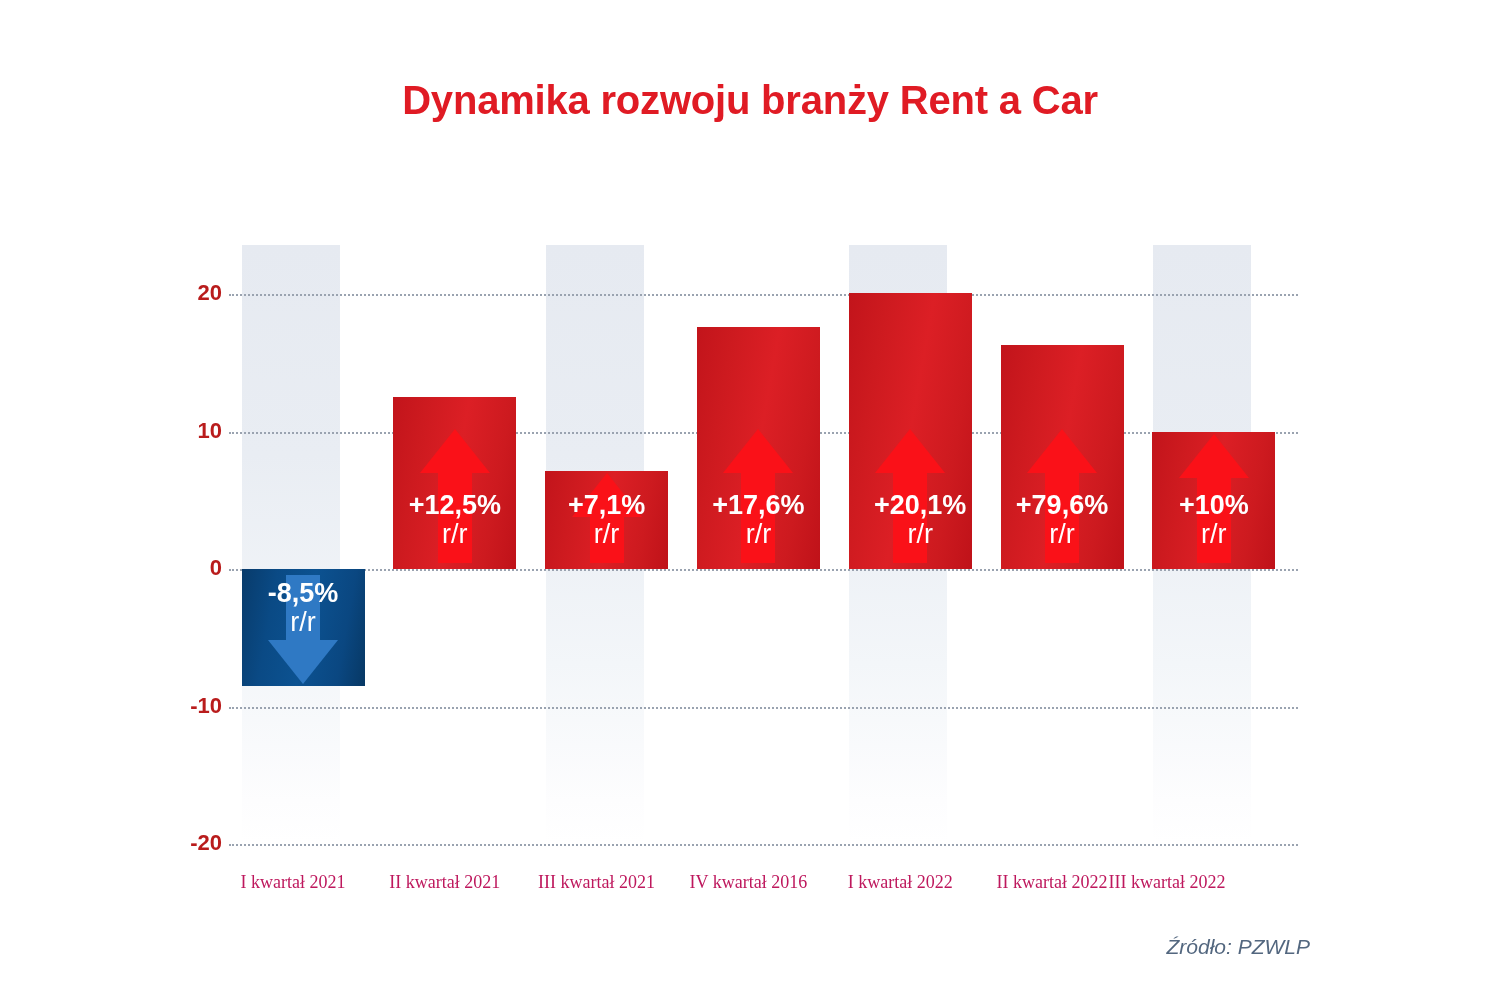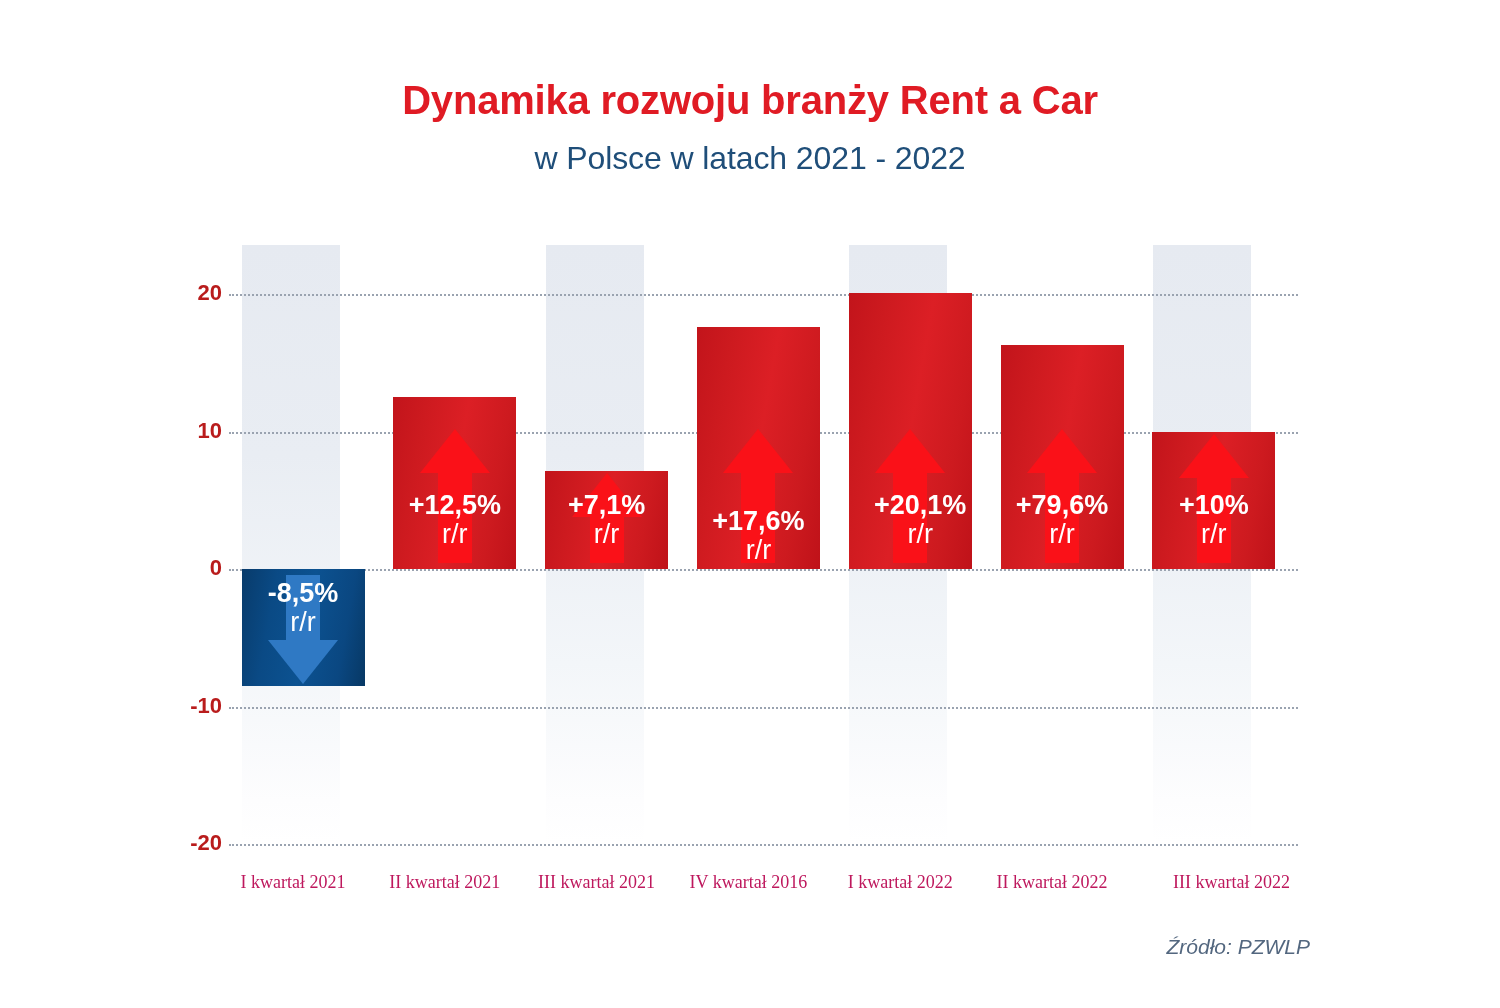--- a/index.html
+++ b/index.html
@@ -147,21 +147,20 @@
     white-space: nowrap;
     font-style: italic;
   }
 </style>
 </head>
 <body>
 
 <div id="stage">
 
   <div class="title">Dynamika rozwoju branży Rent a Car</div>
-  <div class="subtitle">w Polsce w latach 2021 - 2022</div>
 
   <div id="plot">
     <div id="bands">
         <div class="band" style="left: 7px; width: 98px;"></div>
         <div class="band" style="left: 310.6px; width: 98px;"></div>
         <div class="band" style="left: 614.2px; width: 98px;"></div>
         <div class="band" style="left: 917.8px; width: 98px;"></div>
         <div class="band" style="left: 1069.6px;"></div>
       </div>
     <div id="gridlines">
@@ -201,21 +200,21 @@
         <div class="vlabel" style="left: 310.1px; width: 123px; top: 246px;">
           <span class="pct">+7,1%</span>
           <span class="rr">r/r</span>
         </div>
         <div class="bar up" style="left: 461.9px; top: 82px; width: 123px; height: 242px;">
           <div class="arrow up" style="bottom: 6px; top: auto;">
             <div class="head"></div>
             <div class="shaft" style="height: 90px;"></div>
           </div>
         </div>
-        <div class="vlabel" style="left: 461.9px; width: 123px; top: 246px; margin-top: 16px;">
+        <div class="vlabel" style="left: 461.9px; width: 123px; top: 246px;">
           <span class="pct">+17,6%</span>
           <span class="rr">r/r</span>
         </div>
         <div class="bar up" style="left: 613.7px; top: 47.625px; width: 123px; height: 276.375px;">
           <div class="arrow up" style="bottom: 6px; top: auto;">
             <div class="head"></div>
             <div class="shaft" style="height: 90px;"></div>
           </div>
         </div>
         <div class="vlabel" style="left: 613.7px; width: 123px; top: 246px; padding-left: 20px;">
@@ -252,17 +251,17 @@
       <div class="ytick" style="top: 706.5px;">-10</div>
       <div class="ytick" style="top: 844px;">-20</div>
     </div>
   <div id="xticks">
       <div class="xtick" style="left: 214px; width: 158px; top: 872px;">I kwartał 2021</div>
       <div class="xtick" style="left: 365.8px; width: 158px; top: 872px;">II kwartał 2021</div>
       <div class="xtick" style="left: 517.6px; width: 158px; top: 872px;">III kwartał 2021</div>
       <div class="xtick" style="left: 669.4px; width: 158px; top: 872px;">IV kwartał 2016</div>
       <div class="xtick" style="left: 821.2px; width: 158px; top: 872px;">I kwartał 2022</div>
       <div class="xtick" style="left: 973px; width: 158px; top: 872px;">II kwartał 2022</div>
-      <div class="xtick" style="left: 1132px; width: 158px; top: 872px; text-align: right;">III kwartał 2022</div>
+      <div class="xtick" style="left: 1088px; width: 158px; top: 872px;">III kwartał 2022</div>
     </div>
 
   <div class="source">Źródło: PZWLP</div>
 </div>
 
 </body></html>

